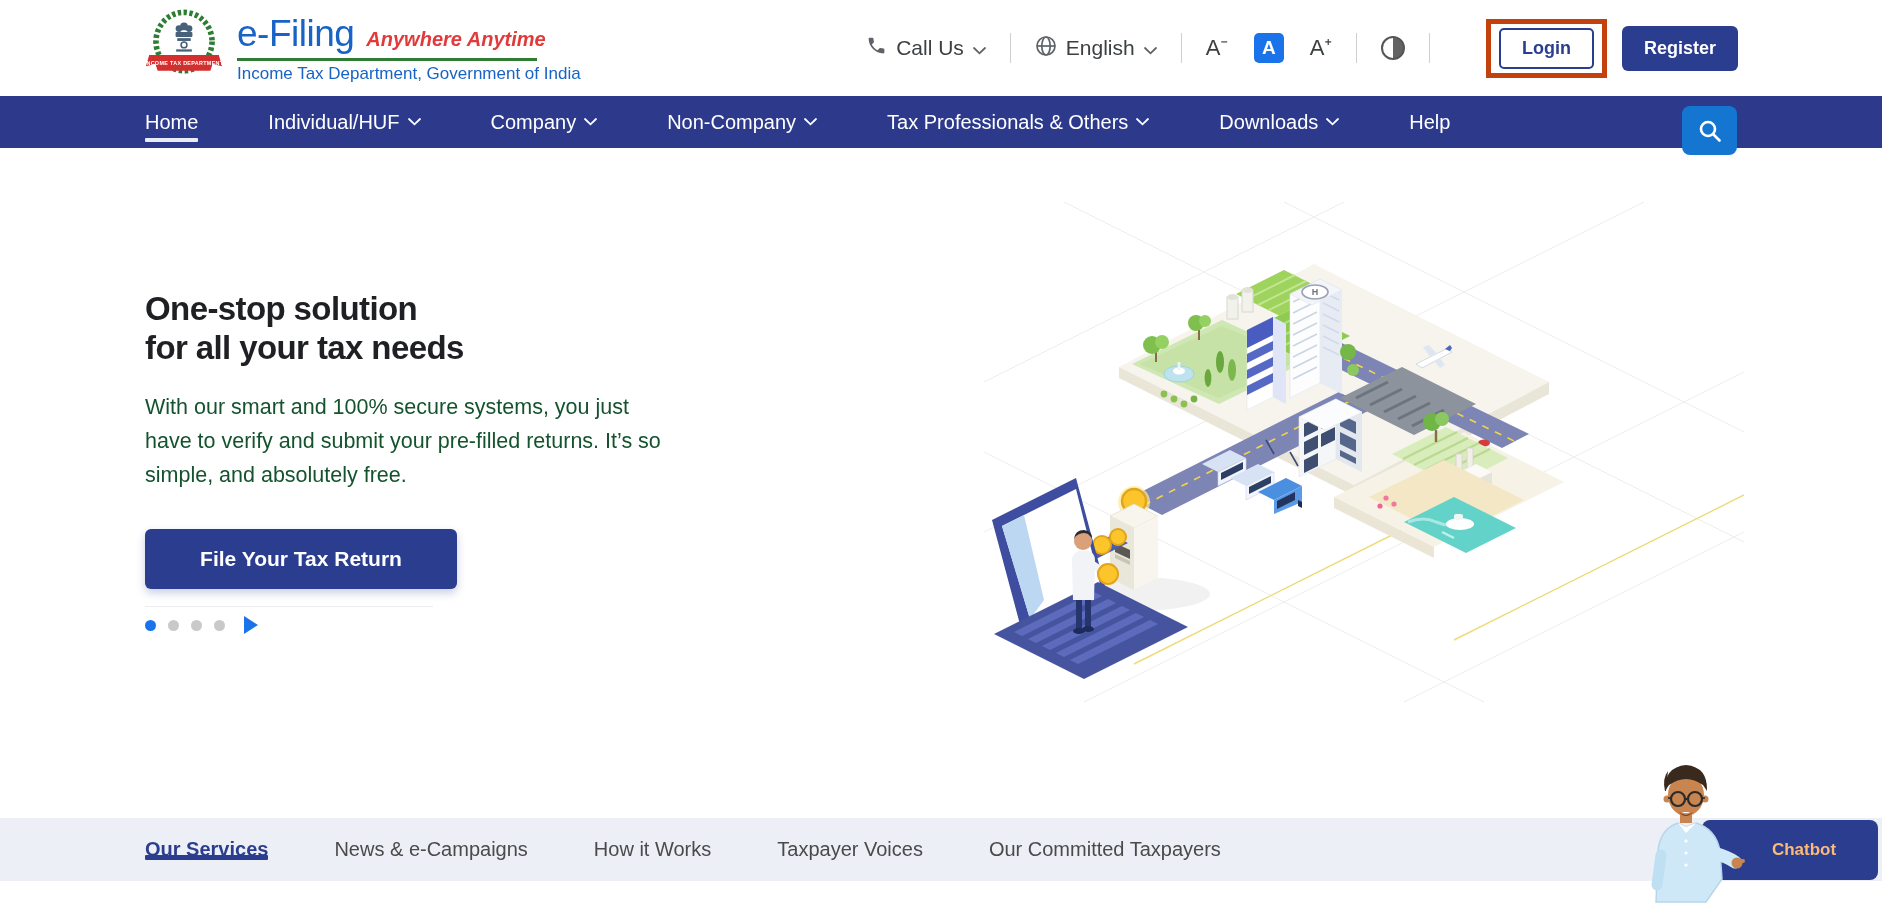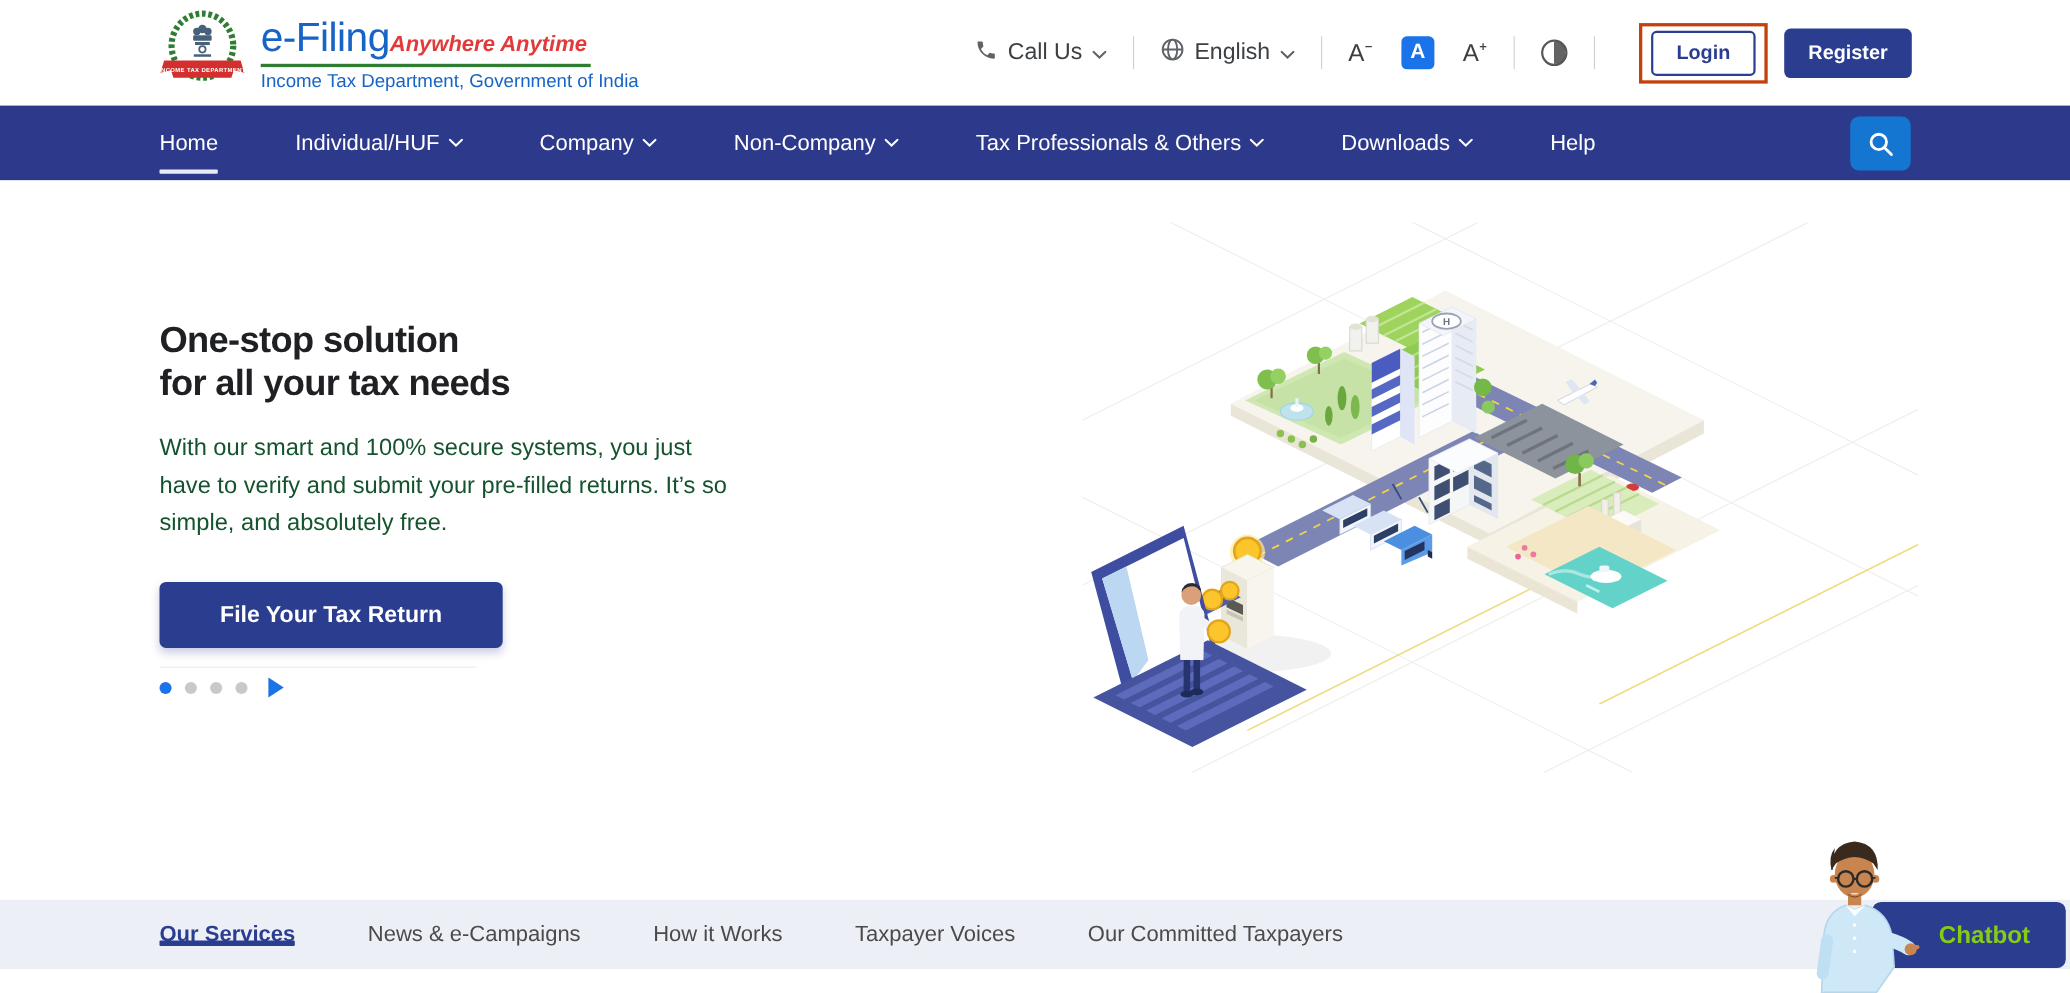--- a/index.html
+++ b/index.html
@@ -11,55 +11,55 @@
   }
 
   
   .topbar {
     position:absolute; top:0; left:0; width:1882px; height:96px;
     background:#fff; display:flex; align-items:center;
     padding:0 144px 0 145px;
   }
   .logo { display:flex; align-items:center; gap:14px; cursor:pointer; }
   .wordmark { display:flex; flex-direction:column; }
-  .wordmark-row1 { display:flex; align-items:baseline; gap:0; }
+  .wordmark-row1 { display:flex; align-items:baseline; gap:12px; }
   .brand-name { font-size:37px; color:#1763c6; font-weight:500; letter-spacing:-0.5px; }
   .brand-tagline { font-size:20px; color:#e23a3a; font-style:italic; font-weight:bold; }
   .green-rule { height:3px; background:#2e7d32; margin:3px 0 3px 0; width:300px; }
   .dept-name { font-size:17px; color:#1763c6; }
 
   .topcontrols { margin-left:auto; display:flex; align-items:center; color:#3c4043; font-size:21px; }
   .ctrl { display:flex; align-items:center; gap:9px; cursor:pointer; white-space:nowrap; }
   .vdiv { width:1px; height:30px; background:#cfcfcf; margin:0 24px; }
   .fontctrls { display:flex; align-items:center; gap:26px; }
   .fbtn { font-size:22px; color:#3c4043; cursor:pointer; line-height:1; }
   .fbtn-box {
     background:#1a73e8; color:#fff; width:30px; height:30px; border-radius:5px;
     display:flex; align-items:center; justify-content:center;
     font-size:19px; font-weight:bold; cursor:pointer;
   }
   .contrast {
     width:24px; height:24px; border-radius:50%; border:2px solid #565656;
     background:linear-gradient(90deg, #ffffff 50%, #636363 50%); cursor:pointer;
   }
-  .login-wrap { border:3px solid #c2410c; padding:4px 8px; margin-left:16px; }
+  .login-wrap { border:5px solid #c2410c; padding:4px 8px; margin-left:32px; }
   .btn-login {
     background:#fff; border:2px solid #2b3d8f; color:#2b3d8f; cursor:pointer;
     font-size:18px; font-weight:bold; border-radius:5px; padding:8px 21px;
     font-family:"Liberation Sans",sans-serif;
   }
   .btn-register {
     background:#2b3d8f; border:none; color:#fff; cursor:pointer;
     font-size:18px; font-weight:bold; border-radius:6px; padding:12px 22px; margin-left:15px;
     font-family:"Liberation Sans",sans-serif;
   }
 
   
   .nav {
-    position:absolute; top:96px; left:0; width:1882px; height:68px;
+    position:absolute; top:96px; left:0; width:1882px; height:52px;
     background:#2d3a8c; display:flex; align-items:stretch; padding:0 145px;
   }
   .nav-item {
     color:#fff; font-size:20px; display:flex; align-items:center; gap:8px;
     margin-right:70px; position:relative; cursor:pointer; white-space:nowrap;
   }
   .nav-item.active::after {
     content:""; position:absolute; left:0; right:0; bottom:6px; height:4px;
     background:#e9ecf8; border-radius:1px;
   }
@@ -100,22 +100,22 @@
   }
   .tab.active { color:#2b3d8f; font-weight:bold; }
   .tab.active::after {
     content:""; position:absolute; left:0; right:0; bottom:5px; height:5px;
     background:#2b3d8f; border-radius:1px;
   }
 
   
   .chatbot-btn {
     position:absolute; left:1702px; top:820px; width:176px; height:60px;
-    background:#2b3d8f; border:none; border-radius:8px; color:#84cc16; cursor:pointer;
-    font-size:22px; font-weight:bold; display:flex; align-items:center; justify-content:center;
+    background:#2b3d8f; border:none; border-radius:8px; color:#fdba74; cursor:pointer;
+    font-size:17px; font-weight:bold; display:flex; align-items:center; justify-content:center;
     padding-left:34px; z-index:4; font-family:"Liberation Sans",sans-serif;
   }
   .chatbot-avatar { position:absolute; left:1634px; top:757px; width:112px; height:146px; z-index:5; pointer-events:none; }
 </style>
 </head>
 <body>
 
 <header class="topbar">
   <div class="logo">
     <span>

